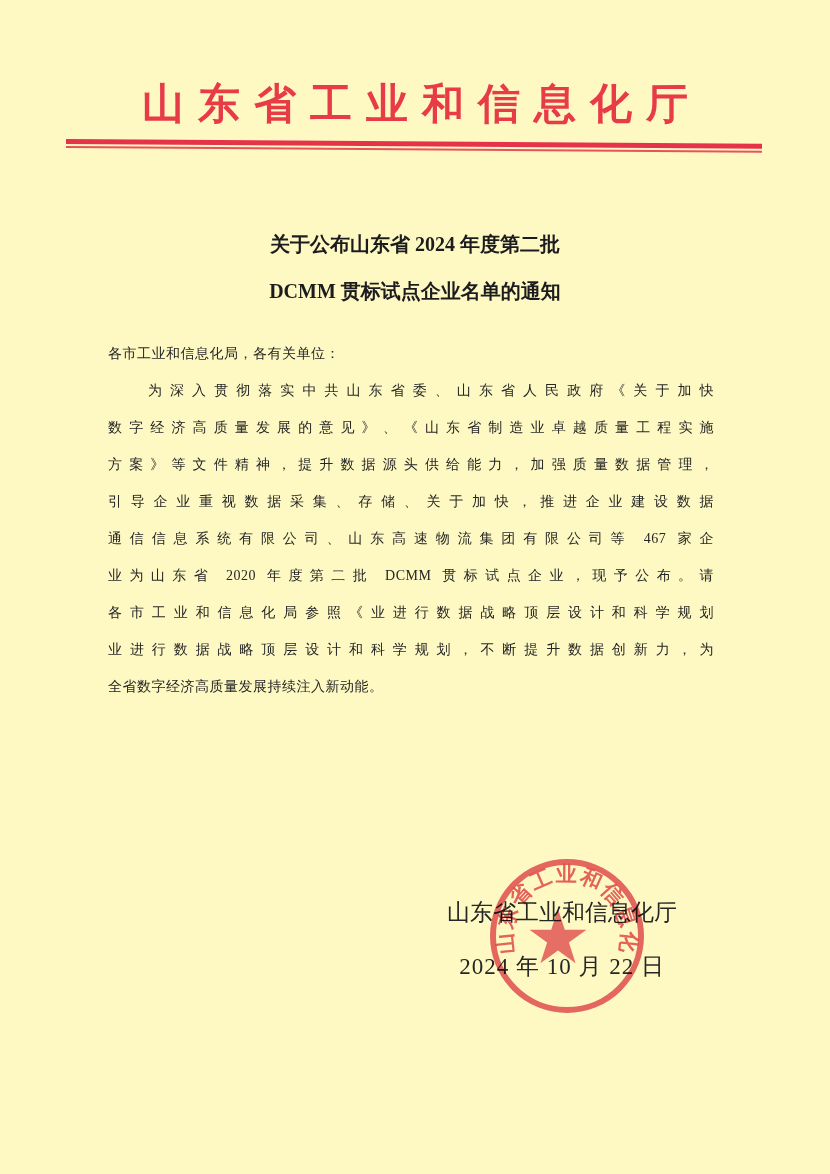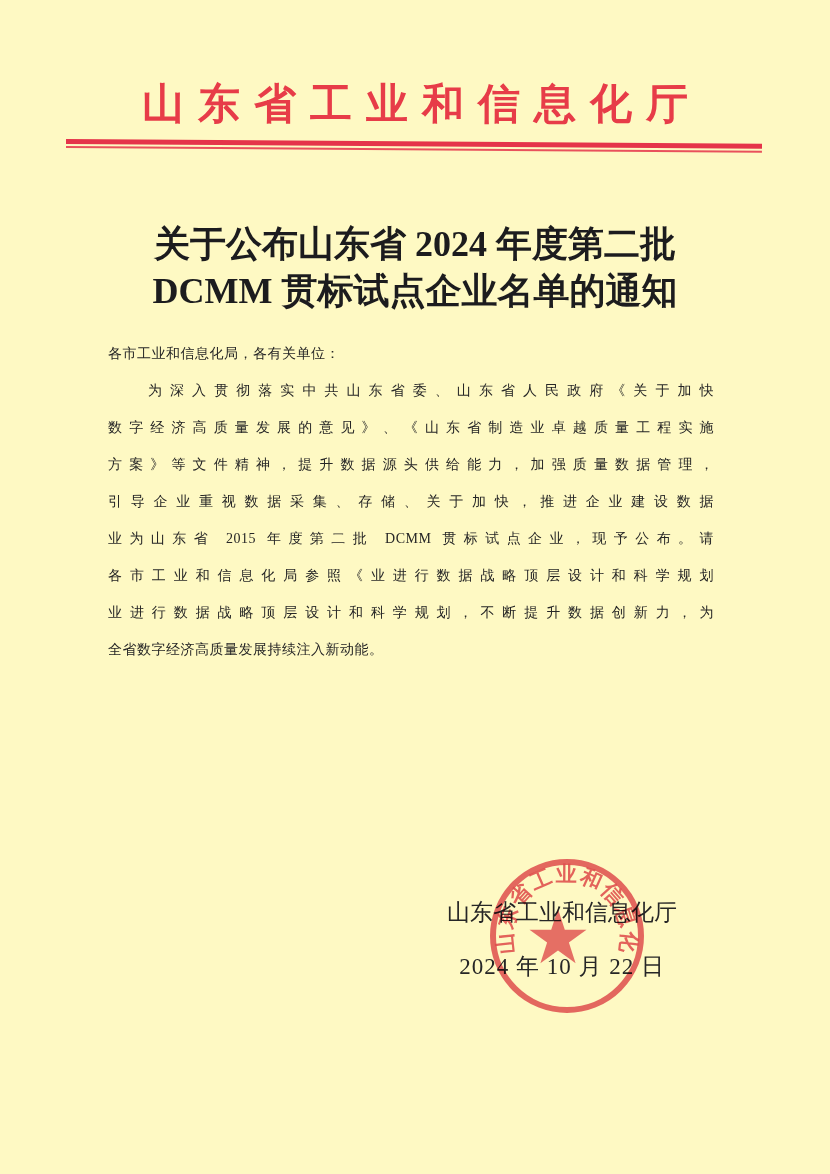--- a/index.html
+++ b/index.html
@@ -28,21 +28,21 @@
   }
   .rule{position:absolute;left:66px;width:696px;}
   .rule-top{top:139px;transform:rotate(0.4deg);transform-origin:left center;}
   .rule-top .thick{height:5px;background:var(--rule-red);}
   .rule-top .gap{height:2px;}
   .rule-top .thin{height:2px;background:var(--rule-red);opacity:.85;}
   
   .doc-title{
     position:absolute;top:221px;left:0;width:100%;
     text-align:center;
-    font-size:36px;font-weight:bold;
+    font-size:20px;font-weight:bold;
     line-height:47px;
     color:#1c1c1e;
   }
   
   .body-block{
     position:absolute;top:335px;left:108px;width:606px;
     font-size:14px;line-height:37px;
     color:var(--ink);
     letter-spacing:0.5px;
   }
@@ -91,21 +91,22 @@
     <div>关于公布山东省 2024 年度第二批</div>
     <div>DCMM 贯标试点企业名单的通知</div>
   </div>
 
   <div class="body-block">
     <div class="line">各市工业和信息化局，各有关单位：</div>
     <div class="line fill indent">为深入贯彻落实中共山东省委、山东省人民政府《关于加快</div>
     <div class="line fill">数字经济高质量发展的意见》、《山东省制造业卓越质量工程实施</div>
     <div class="line fill">方案》等文件精神，提升数据源头供给能力，加强质量数据管理，</div>
     <div class="line fill">引导企业重视数据采集、存储、关于加快，推进企业建设数据</div>
-    <div class="line fill">业为山东省 2015 年度第二批 DCMM 贯标试点企业，现予公布。请</div>
+    <div class="line fill">通信信息系统有限公司、山东高速物流集团有限公司等 467 家企</div>
+    <div class="line fill">业为山东省 2020 年度第二批 DCMM 贯标试点企业，现予公布。请</div>
     <div class="line fill">各市工业和信息化局参照《业进行数据战略顶层设计和科学规划</div>
     <div class="line fill">业进行数据战略顶层设计和科学规划，不断提升数据创新力，为</div>
     <div class="line">全省数字经济高质量发展持续注入新动能。</div>
 
   </div>
 
   <div class="signature-block">
     <div class="signature-agency">山东省工业和信息化厅</div>
     <div class="signature-date">2024 年 10 月 22 日</div>
   </div>

